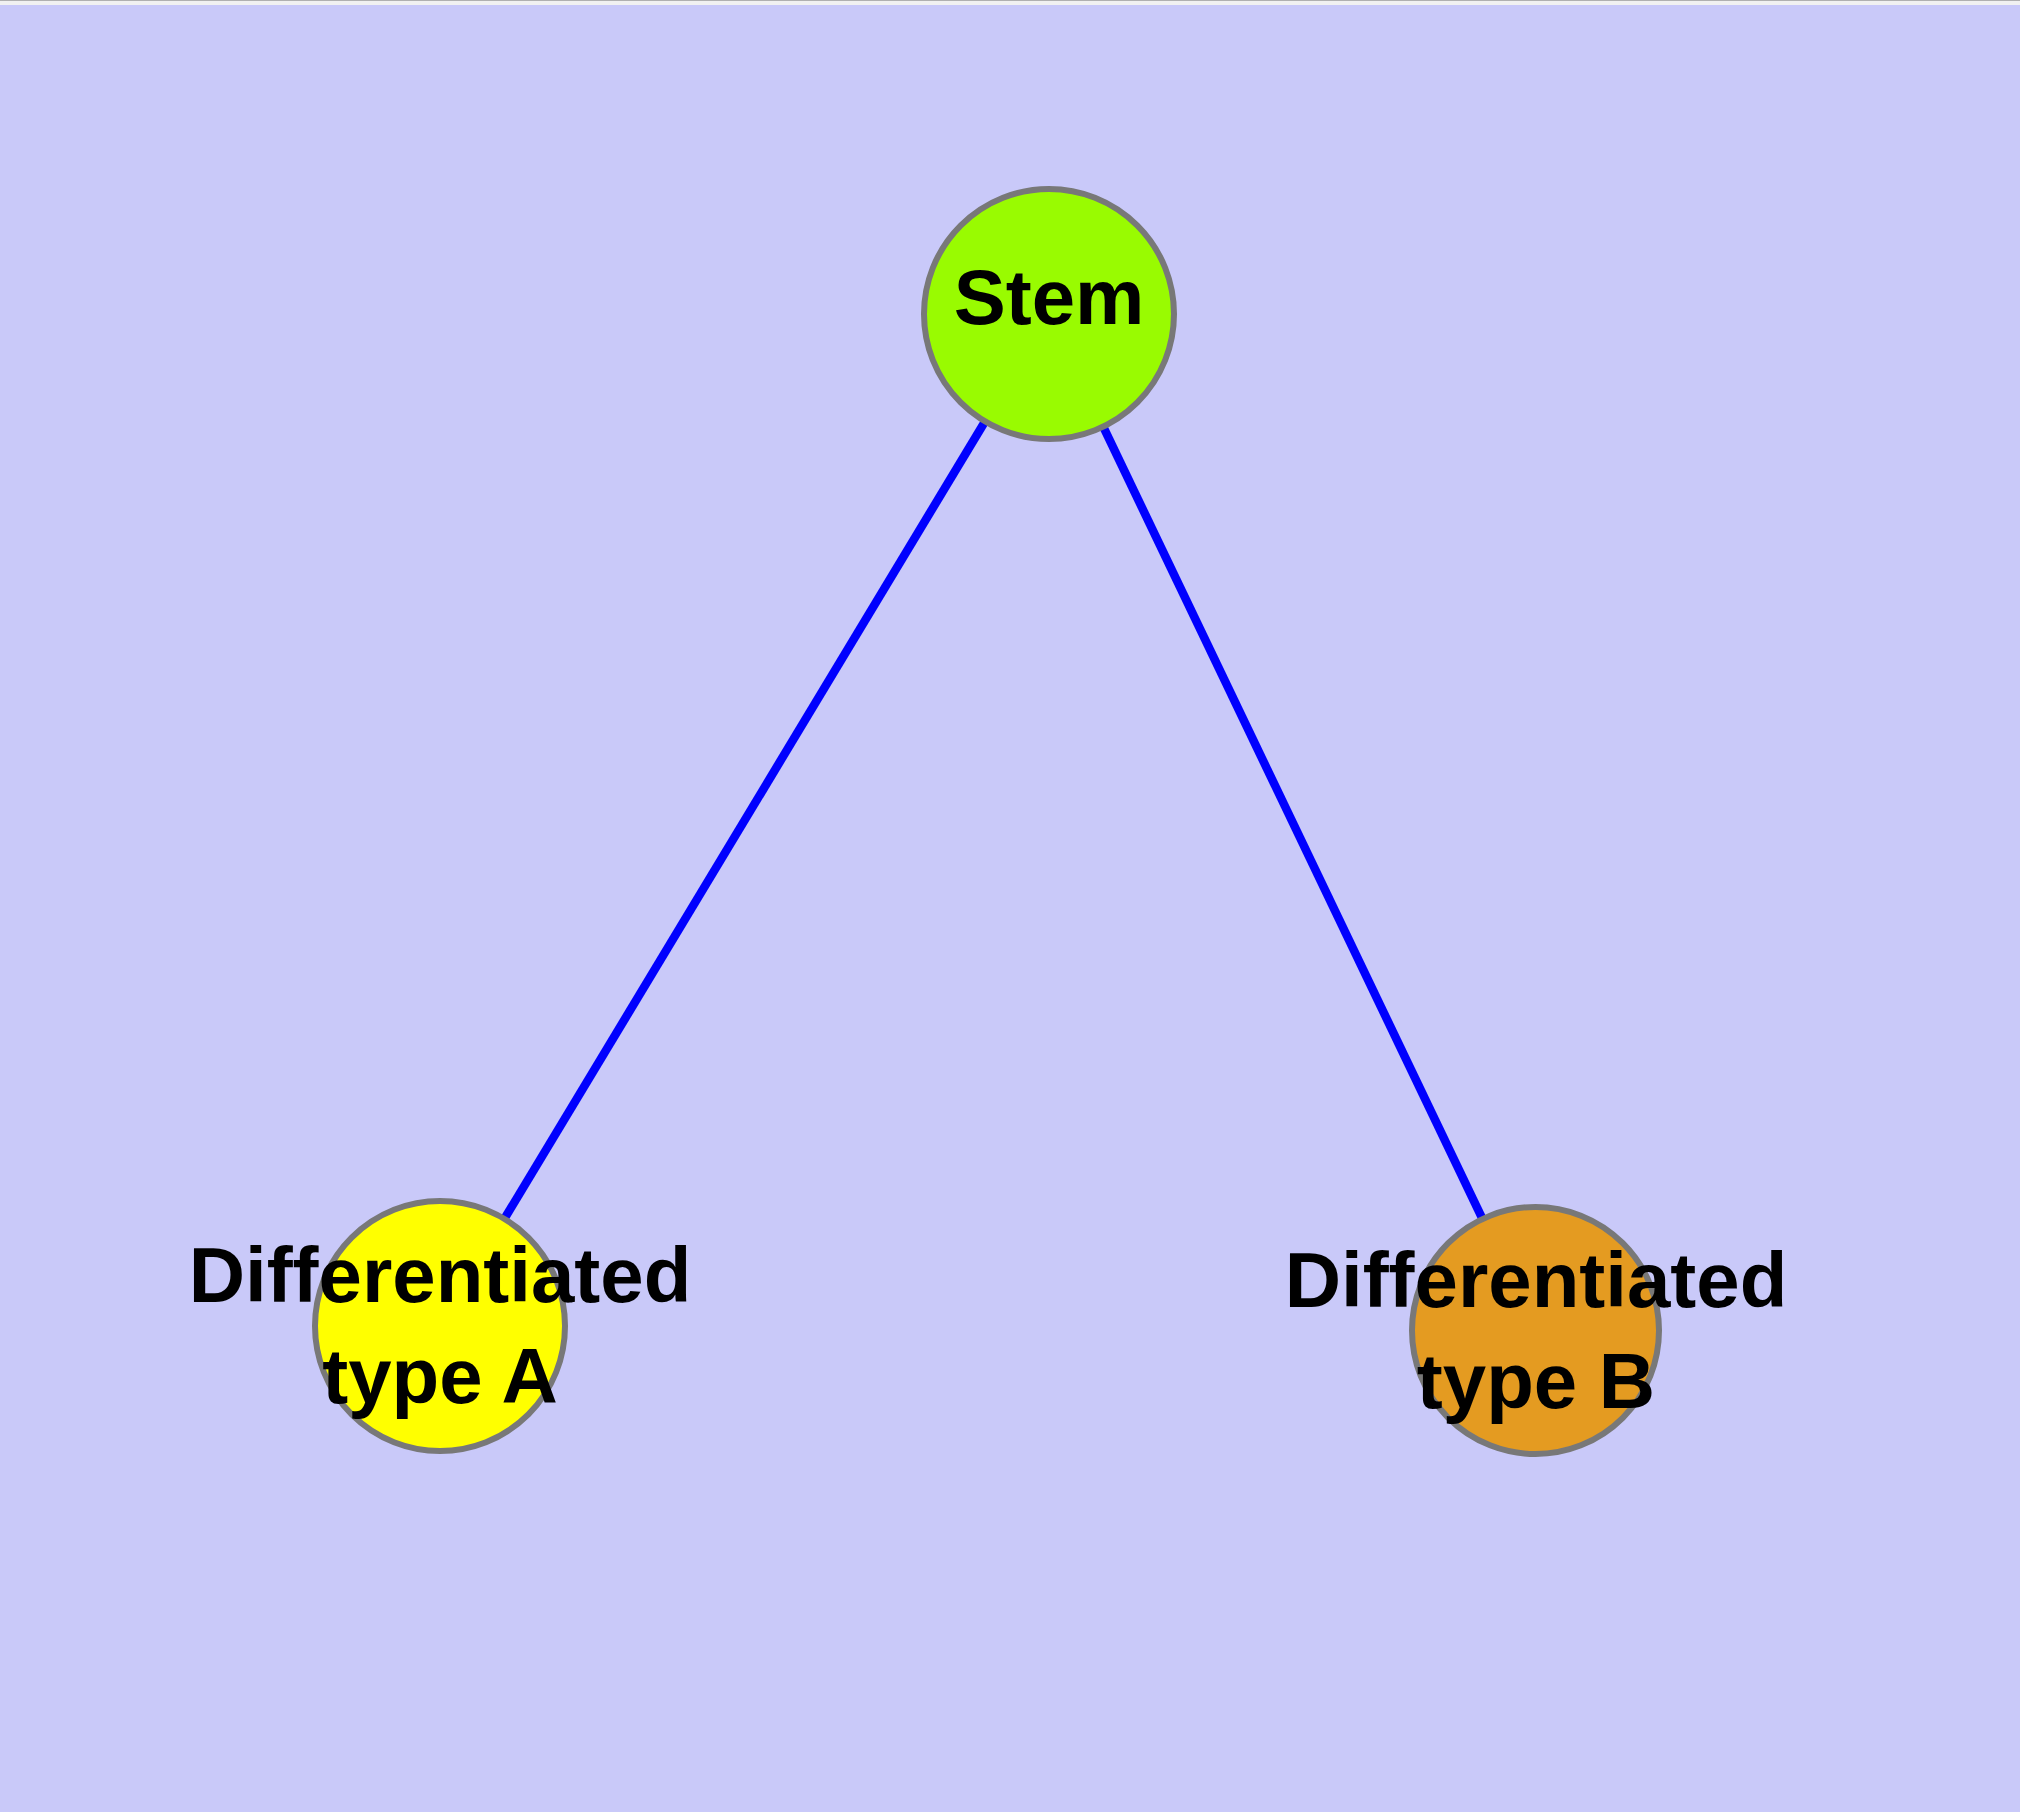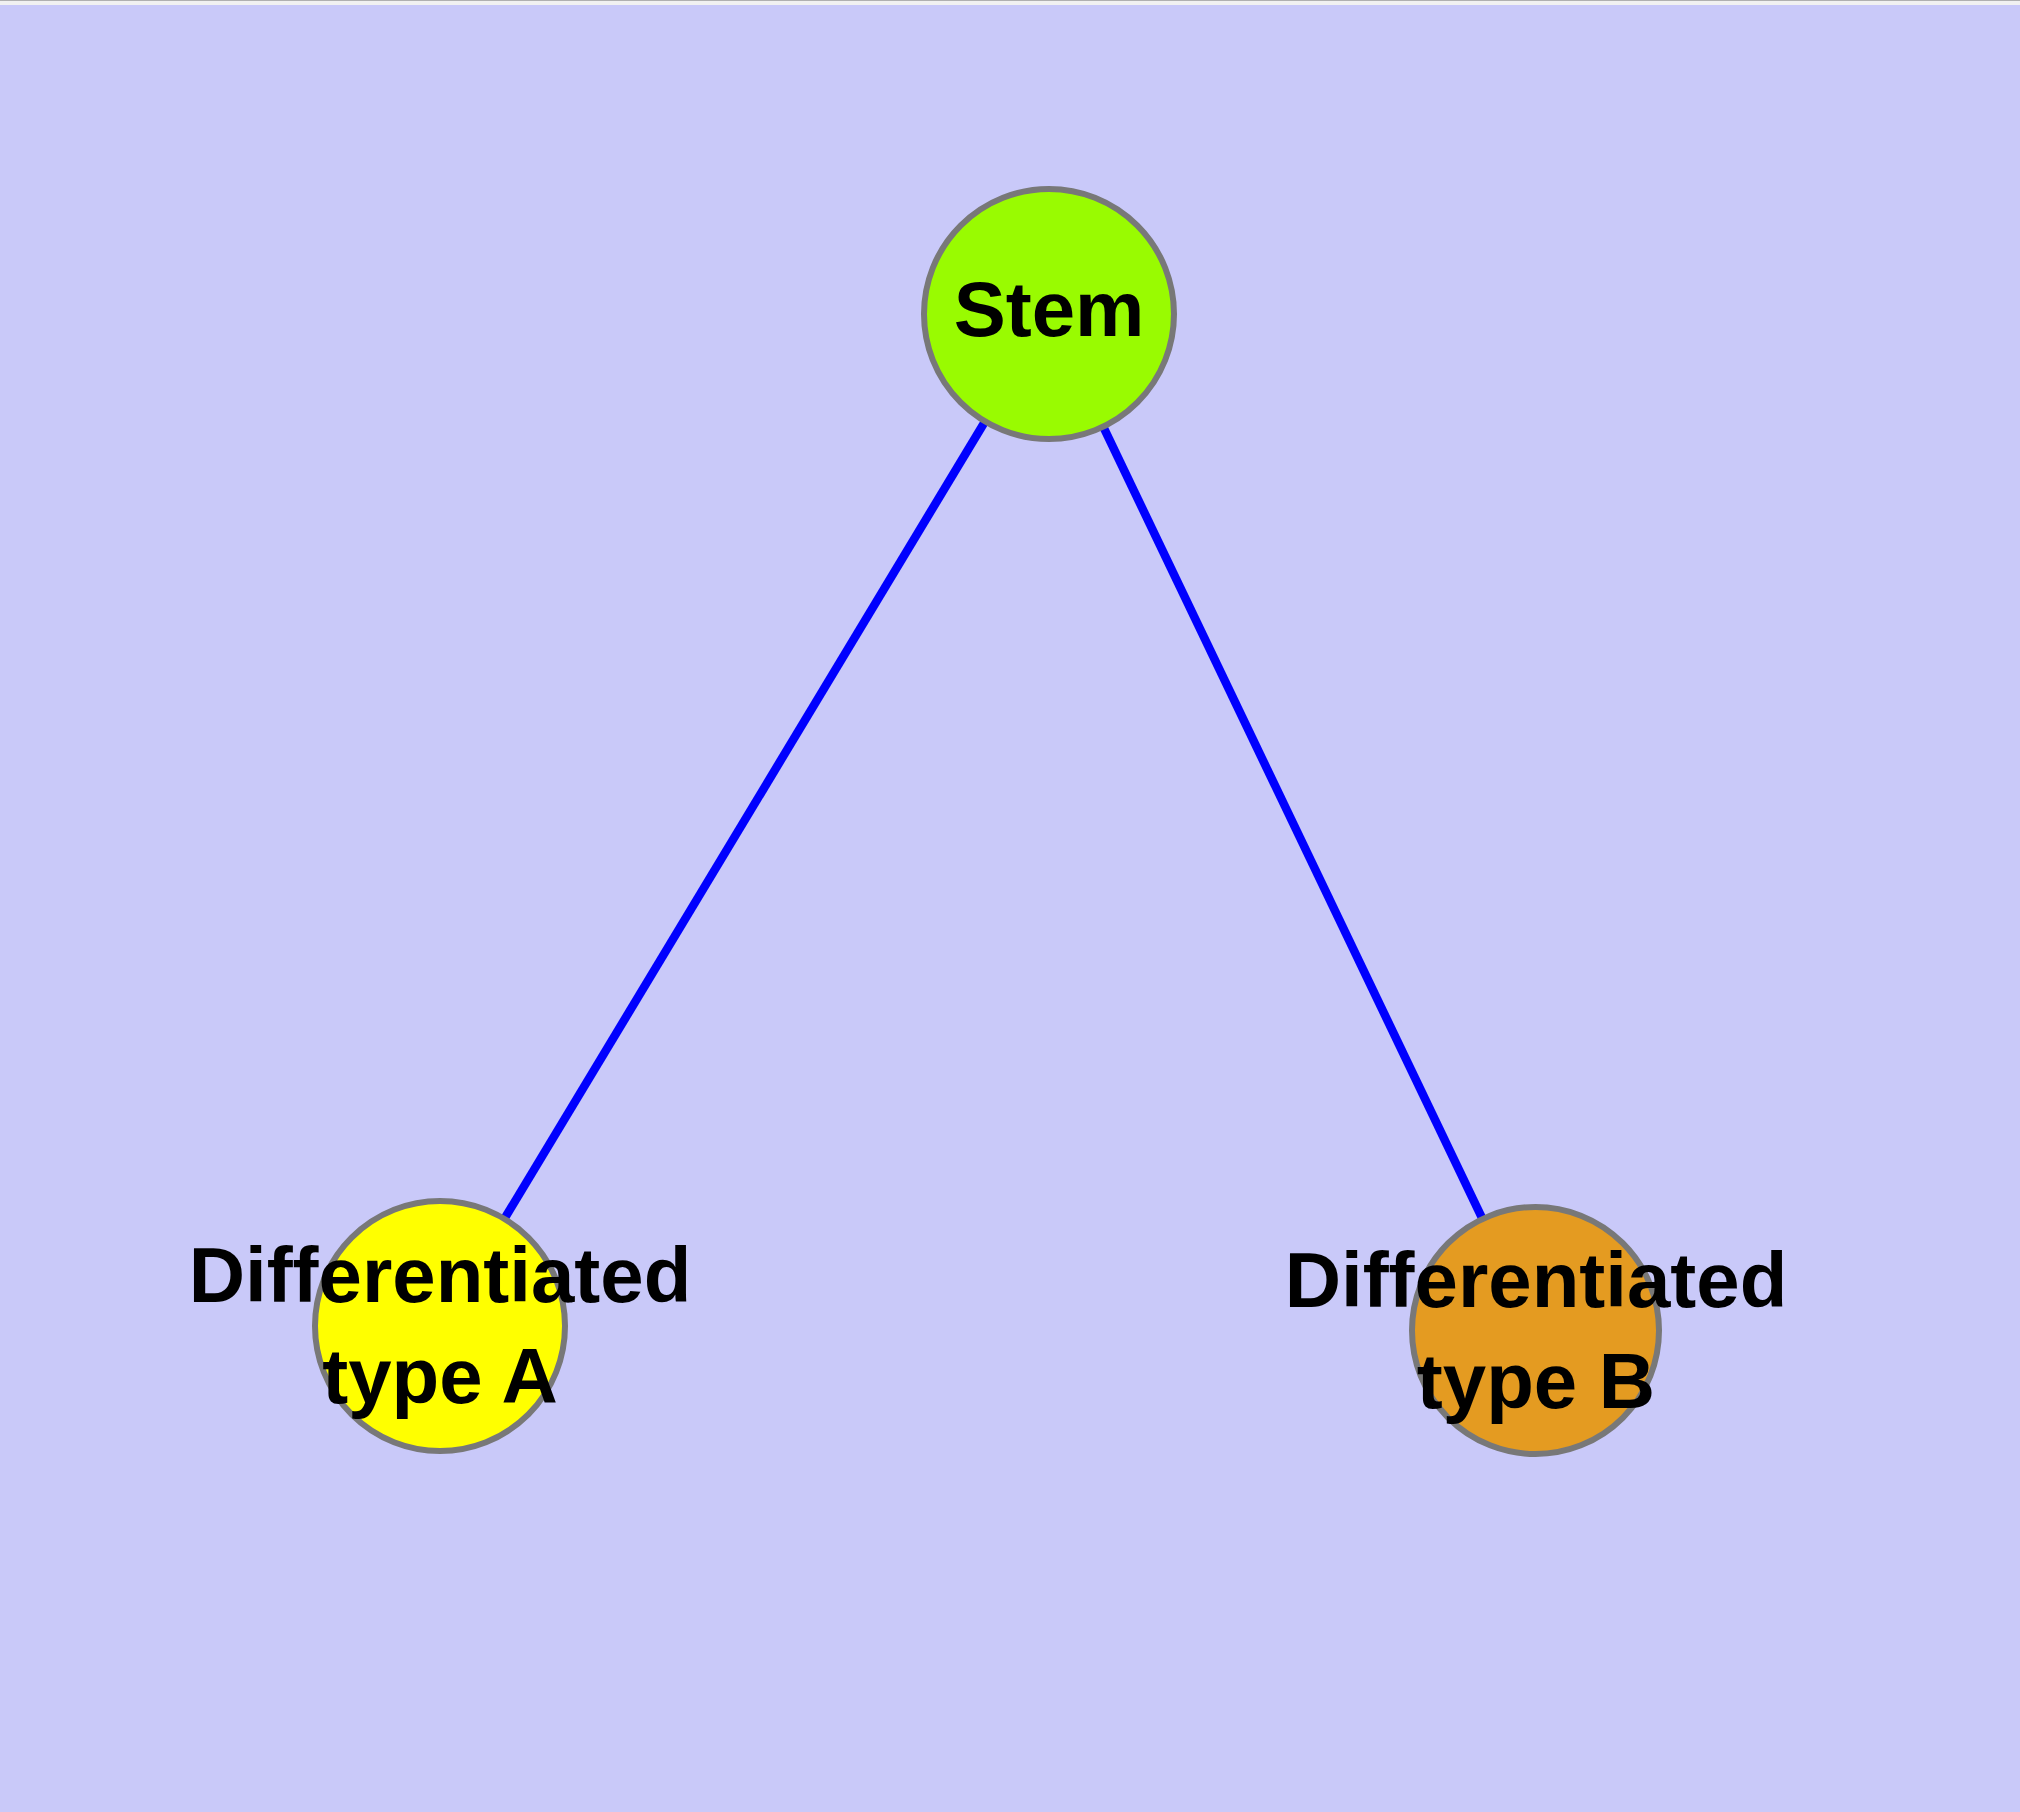--- a/index.html
+++ b/index.html
@@ -59,20 +59,20 @@
 
   <svg class="edges-layer" width="2021" height="1812" viewBox="0 0 2384 2138">
     <line x1="1238" y1="371" x2="519" y2="1564" stroke="#0000FE" stroke-width="10"></line>
     <line x1="1238" y1="371" x2="1812" y2="1570" stroke="#0000FE" stroke-width="10"></line>
   </svg>
 
   <div class="node" style="left: 921px; top: 186px; height: 256px; width: 256px; background: rgb(153, 251, 1); border-color: rgb(120, 120, 120);"></div>
   <div class="node" style="left: 312px; top: 1198px; height: 256px; width: 256px; background: rgb(255, 255, 0); border-color: rgb(120, 120, 120);"></div>
   <div class="node" style="left: 1409px; top: 1204px; height: 253px; width: 253px; background: rgb(228, 155, 33); border-color: rgb(120, 120, 120);"></div>
 
-  <div class="node-label" style="left: 1049px; top: 310px; color: rgb(0, 0, 0);">Stem</div>
+  <div class="node-label" style="left: 1049px; top: 298px; color: rgb(0, 0, 0);">Stem</div>
   <div class="node-label" style="left: 440px; top: 1326px; color: rgb(0, 0, 0);">Differentiated
 type A</div>
   <div class="node-label" style="left: 1536px; top: 1331px; color: rgb(0, 0, 0);">Differentiated
 type B</div>
 
 </div>
 
 
 </body></html>

